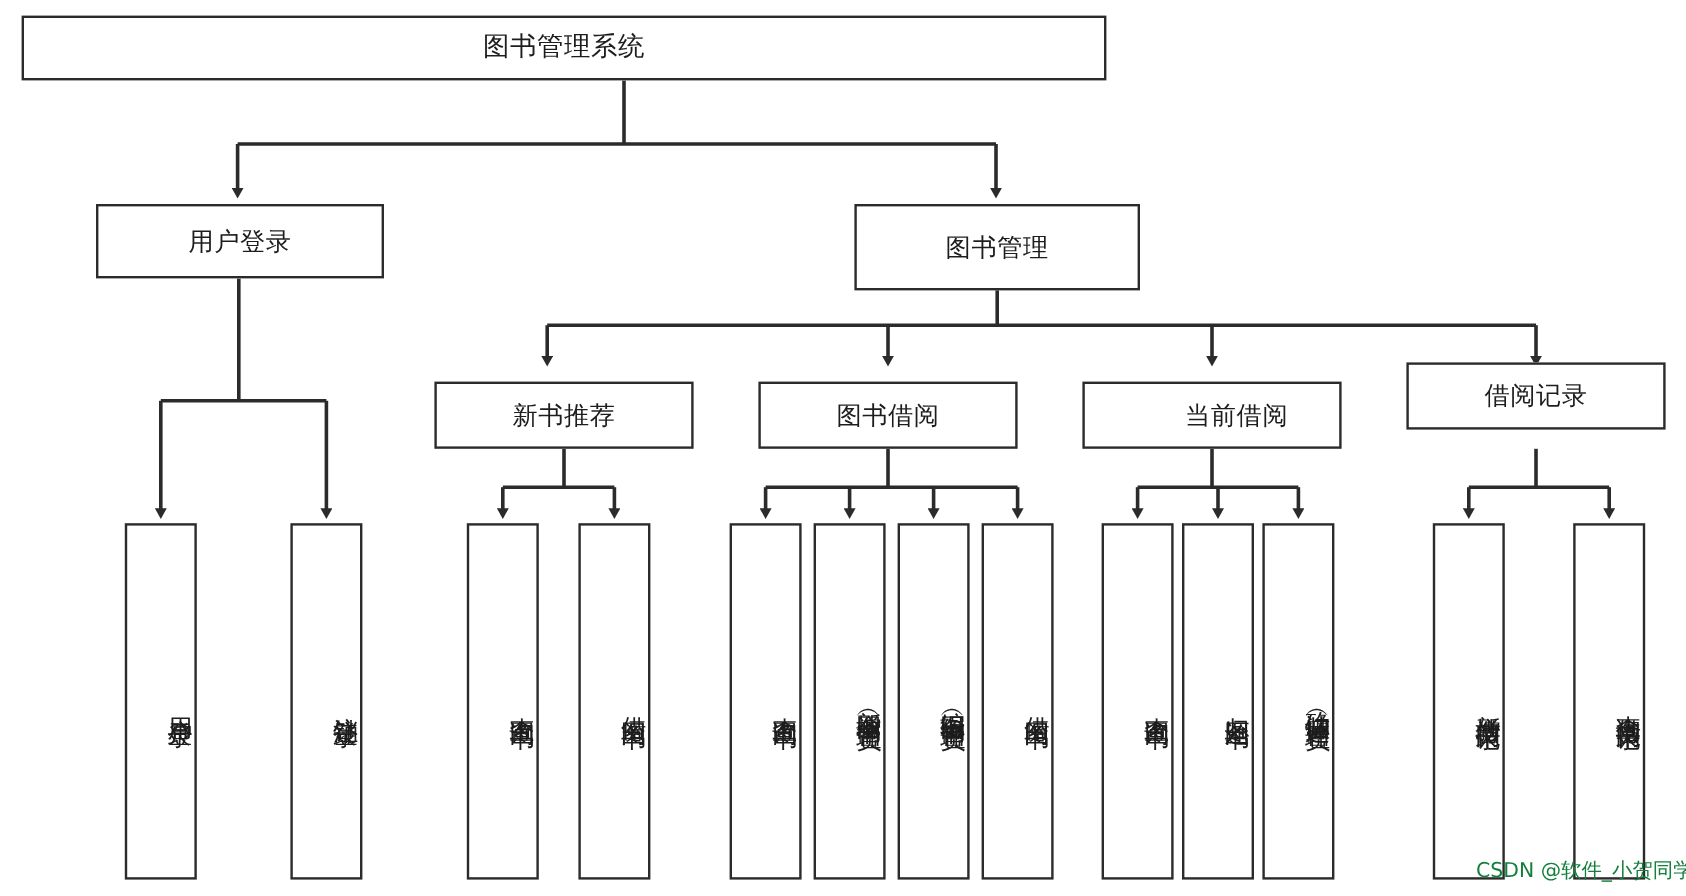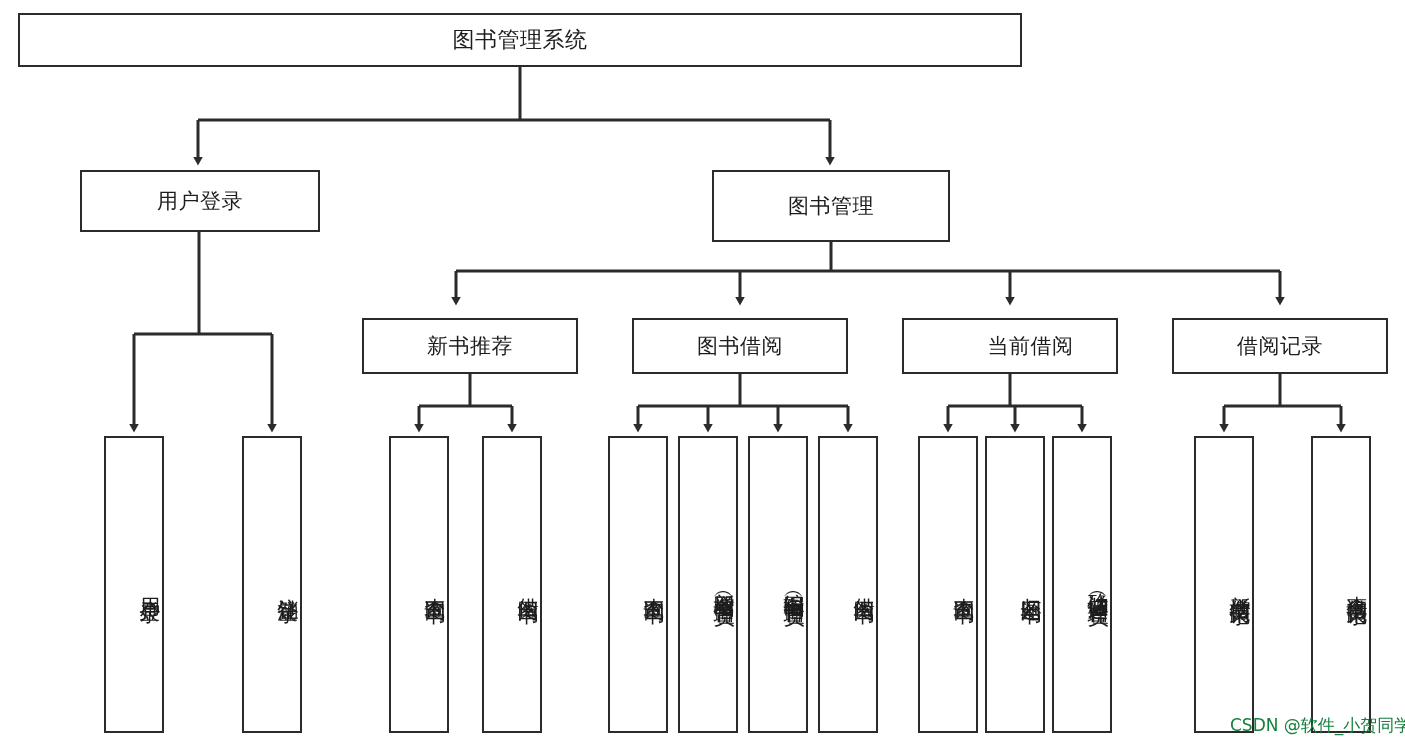--- a/index.html
+++ b/index.html
@@ -116,41 +116,41 @@
       <path d="M1015,406 L1015,425" marker-end="url(#arrowhead)"></path>
       <path d="M1082,406 L1082,425" marker-end="url(#arrowhead)"></path>
 
       <path d="M1280,374 L1280,406"></path>
       <path d="M1224,406 L1341,406"></path>
       <path d="M1224,406 L1224,425" marker-end="url(#arrowhead)"></path>
       <path d="M1341,406 L1341,425" marker-end="url(#arrowhead)"></path>
     </g>
   </svg>
 
-  <div class="node horiz root" style="left:18px; top:13px; width:1004px; height:54px;">
+  <div class="node horiz root" style="left:18px; top:13px; width:904px; height:54px;">
     <span class="label">图书管理系统</span>
   </div>
 
   <div class="node horiz" style="left:80px; top:170px; width:240px; height:62px;">
     <span class="label">用户登录</span>
   </div>
   <div class="node horiz" style="left:712px; top:170px; width:238px; height:72px;">
     <span class="label">图书管理</span>
   </div>
 
   <div class="node horiz" style="left:362px; top:318px; width:216px; height:56px;">
     <span class="label">新书推荐</span>
   </div>
   <div class="node horiz" style="left:632px; top:318px; width:216px; height:56px;">
     <span class="label">图书借阅</span>
   </div>
   <div class="node horiz" style="left:902px; top:318px; width:216px; height:56px;padding-left:41px;">
     <span class="label">当前借阅</span>
   </div>
-  <div class="node horiz" style="left:1172px; top:318px; width:216px; height:56px;">
+  <div class="node horiz" style="left:1172px; top:302px; width:216px; height:56px;">
     <span class="label">借阅记录</span>
   </div>
 
   <div class="node vert" style="left:104px; top:436px; width:60px; height:297px;">
     <span class="label">用户登录</span>
   </div>
   <div class="node vert" style="left:242px; top:436px; width:60px; height:297px;">
     <span class="label">注销登录</span>
   </div>
 

